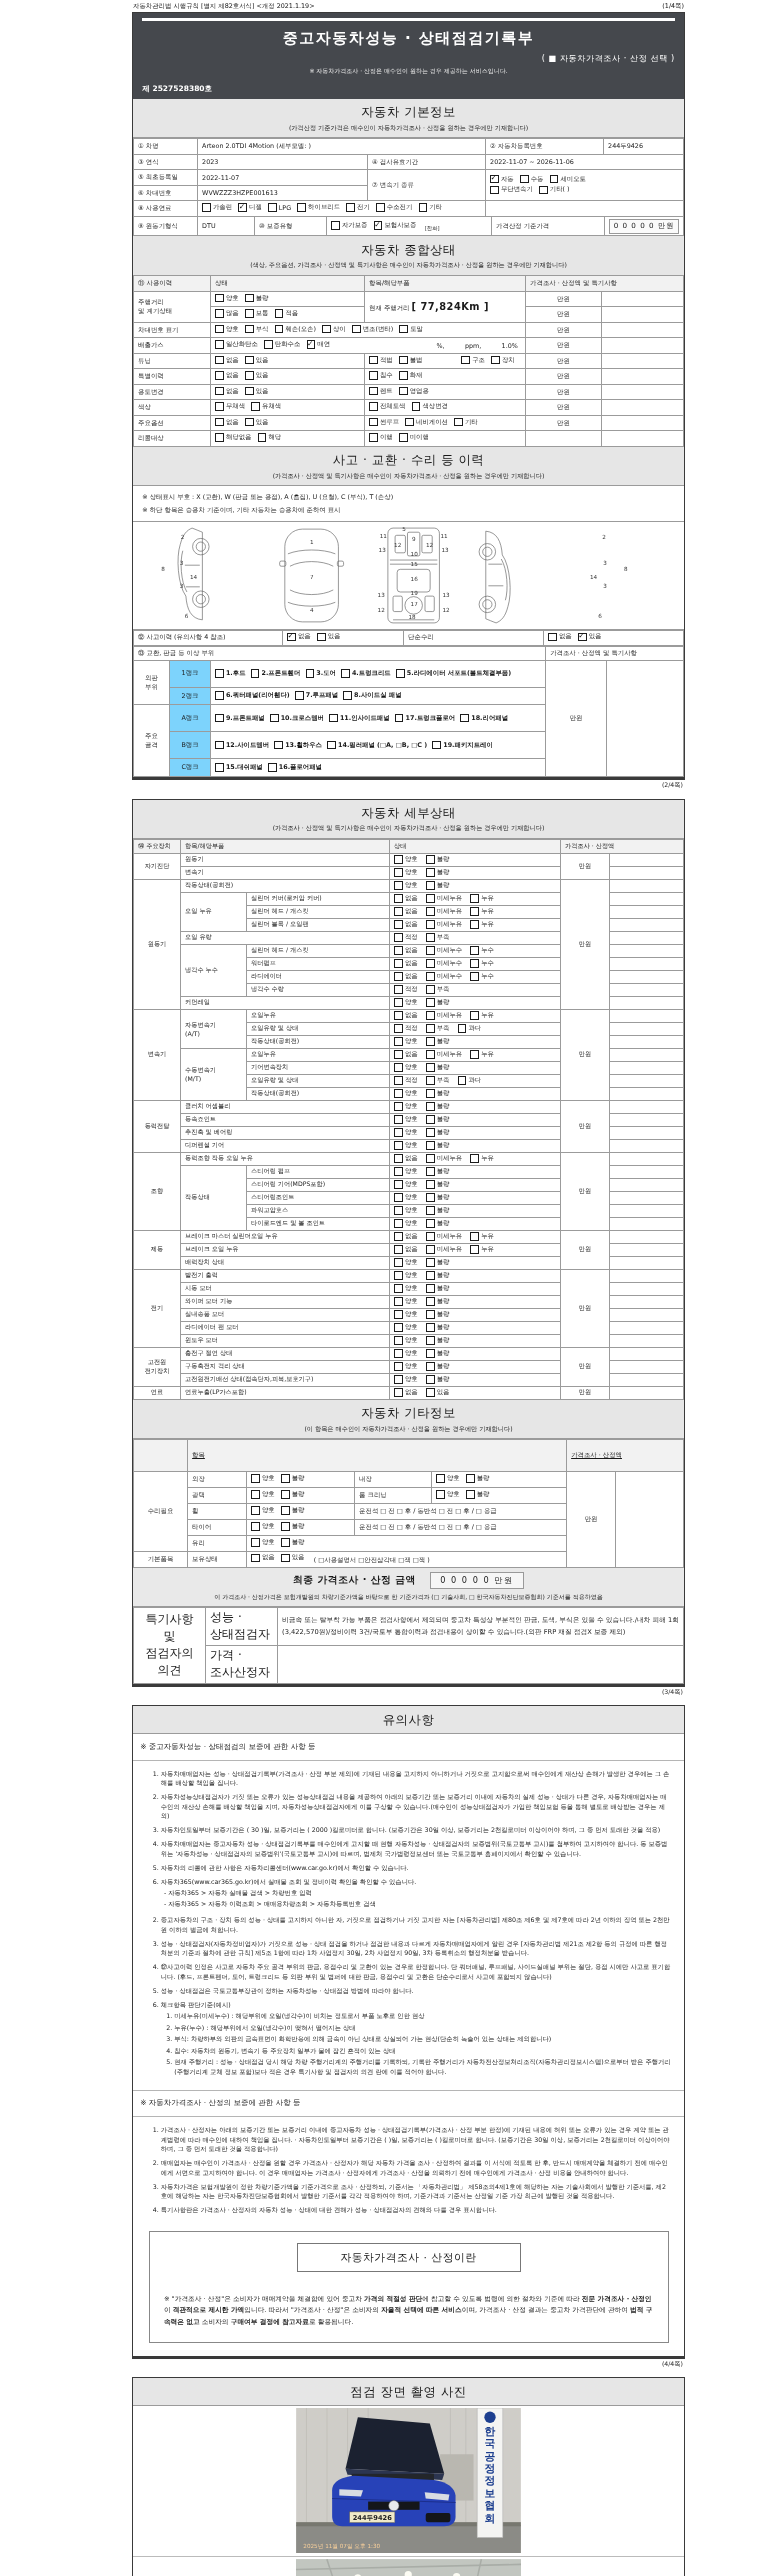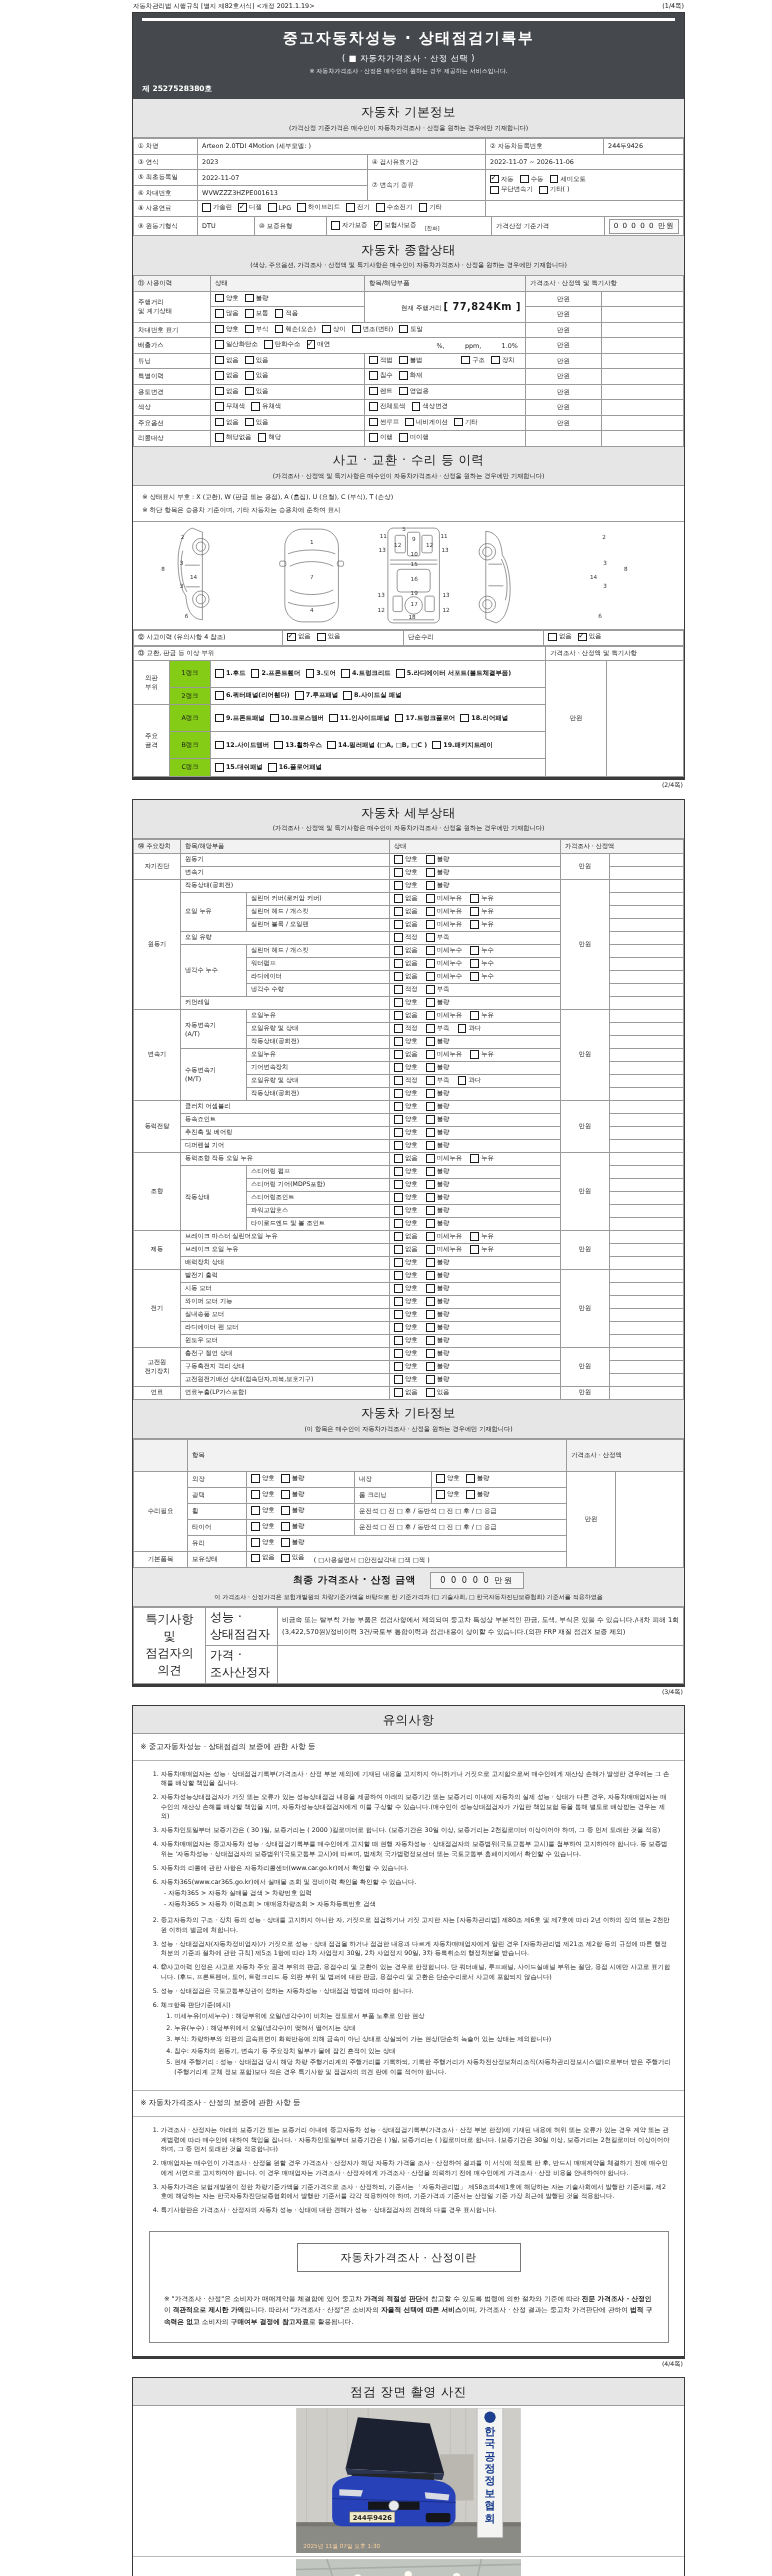--- a/index.html
+++ b/index.html
@@ -6,21 +6,21 @@
   body{width:773px;height:2576px;overflow:hidden;font-family:"DejaVu Sans","Liberation Sans",sans-serif;color:#1a1a1a;}
   #formcol{width:553px;margin-left:132px;}
   .topmeta{display:flex;justify-content:space-between;font-size:6.4px;padding:2.1px 1px 1px;color:#111;}
   .pageblock{border:1px solid #3a3a3a;border-bottom:3.1px solid #3a3a3a;background:#fff;}
   .marker{text-align:right;font-size:6.2px;color:#222;padding:1.5px 2.1px 0;}
   .gap{height:8.2px;}
   
   .darkhead{background:#45484d;color:#fff;padding:4.1px 9.3px 5.2px;}
   .whiteline{height:2.6px;background:#fff;margin:1px 0 8.2px;}
   .dh-title{text-align:center;font-size:15px;font-weight:bold;letter-spacing:1.5px;}
-  .dh-sub{text-align:center;font-size:8.2px;margin-top:4.6px;letter-spacing:0.5px;}
+  .dh-sub{text-align:right;font-size:8.2px;margin-top:4.6px;letter-spacing:0.5px;}
   .dh-note{text-align:center;font-size:6px;margin-top:3.1px;color:#eee;}
   .dh-doc{font-size:7.5px;font-weight:bold;margin-top:8.2px;}
   
   .band{background:#e6e6e6;border-bottom:0.5px solid #9b9b9b;text-align:center;padding:5.2px 0 4.6px;}
   .band .bt{font-size:12.4px;letter-spacing:0.5px;}
   .band .bs{font-size:6.2px;margin-top:2.6px;color:#222;}
   
   table.tbl{border-collapse:collapse;width:100%;table-layout:fixed;}
   table.tbl td{border:0.5px solid #9b9b9b;padding:1.5px 4.1px;font-size:6.4px;vertical-align:middle;word-break:keep-all;}
   table.tbl tr{height:15.5px;}
@@ -30,28 +30,28 @@
   td.ex{background:#fff;}
   .pre{white-space:pre-line;}
   .flexrow{display:flex;align-items:center;justify-content:flex-start;gap:7.2px;}
   .flexrow.sp{justify-content:space-between;}
   .emv{white-space:pre;margin-left:auto;padding-right:3.1px;}
   
   .cbi{display:inline-flex;align-items:center;margin-right:6.2px;white-space:nowrap;}
   .cb{display:inline-block;width:6.7px;height:6.7px;border:1px solid #1c1c1c;background:#fff;margin-right:2.1px;position:relative;flex:0 0 auto;}
   .cb.ck::after{content:"✓";position:absolute;left:-0.5px;top:-2.6px;font-size:7.7px;font-weight:bold;color:#111;}
   .cbl{font-size:6.4px;}
-  .mileage{text-align:right;margin-left:26px;}
+  .mileage{text-align:left;margin-left:26px;}
   .mv{font-size:9.8px;font-weight:bold;letter-spacing:0.5px;}
   .suffix{font-size:5.4px;color:#333;margin-left:2.1px;}
   .basebox{border:0.5px solid #999;background:#fafafa;text-align:center;padding:1.5px 2.1px;font-size:7.2px;letter-spacing:1px;}
   
   .accnotes{padding:5.2px 9.3px;border-bottom:0.5px solid #9b9b9b;font-size:6.4px;line-height:1.9;}
   .diagwrap{display:flex;justify-content:center;padding:3.1px 0;border-bottom:0.5px solid #9b9b9b;}
-  td.rk{text-align:center;background:#84cc16;}
+  td.rk{text-align:center;background:#7dd3fc;}
   td.gl{text-align:center;background:#fff;}
   td.items{text-align:left;font-weight:bold;}
   td.items .cbi{margin:1px 5.2px 1px 0;}
   
   .devcell{text-align:center;white-space:pre-line;}
   .midcell{text-align:left;white-space:pre-line;}
   .itemcell{text-align:left;}
   .statecell .cbi{margin-right:8.2px;}
   .pricecell{text-align:center;}
   .extracell{background:#fff;}
@@ -1228,21 +1228,21 @@
       <colgroup>
           <col style="width:54px">
           <col style="width:59px">
           <col style="width:108px">
           <col style="width:77px">
           <col style="width:135px">
           <col style="width:49px">
           <col>
         </colgroup>
       <tbody>
-          <tr style="height:32px;">
+          <tr style="height:32px;text-decoration:underline;">
         <td class="hd"></td>
         <td class="hd" colspan="4">항목</td>
         <td class="hd" colspan="2">가격조사 · 산정액</td>
       </tr>
       <tr>
         <td class="gl" rowspan="5">수리필요</td>
         <td class="rl">외장</td>
         <td><span class="cbi">
                 <span class="cb"></span>
                 <span class="cbl">양호</span>

